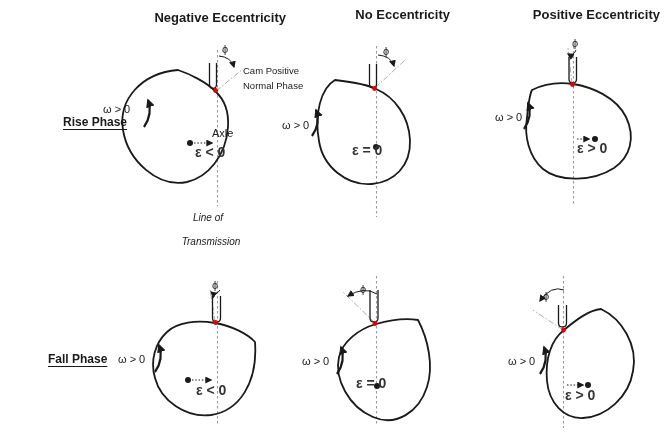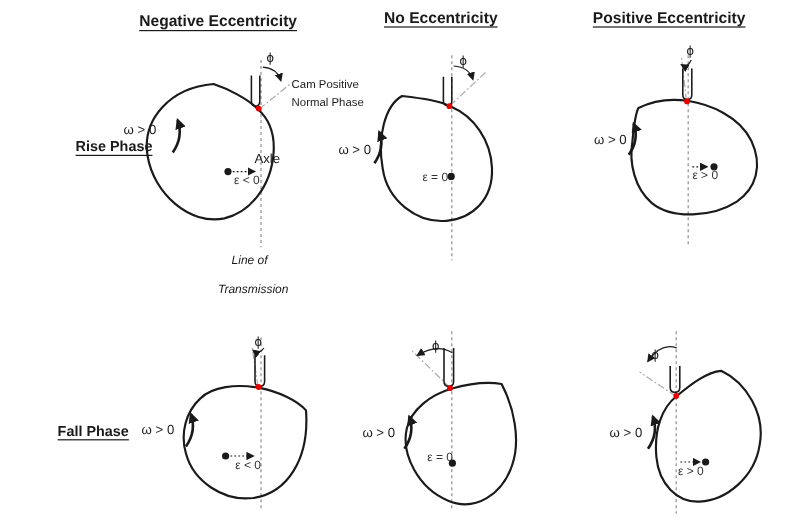--- a/index.html
+++ b/index.html
@@ -1,24 +1,24 @@
 <!DOCTYPE html>
 <html style="--stroke: #1a1a1a; --contact-point: #e60000; --guide: #999999; --normal-vector: #ababab;"><head>
 <meta charset="utf-8">
 <style>
   html,body{margin:0;padding:0;background:#fff;}
   #stage{position:relative;width:668px;height:436px;background:#fff;overflow:hidden;
          font-family:"Liberation Sans",sans-serif;color:#1a1a1a;}
   #diagram-svg{position:absolute;left:0;top:0;}
   .lbl{position:absolute;white-space:nowrap;line-height:1.1;}
-  .hdr{font-size:13px;font-weight:bold;text-decoration:underline;text-underline-offset:3px;text-align:left;}
+  .hdr{font-size:13px;font-weight:bold;text-underline-offset:3px;text-align:right;}
   .rowlbl{font-size:12px;font-weight:bold;text-decoration:underline;text-underline-offset:3px;}
   .omega{font-size:11px;}
   .phi{font-size:11px;}
-  .eps{font-size:10px;color:#333;}
+  .eps{font-size:14px;color:#333;font-weight:bold;}
   .small{font-size:9.5px;}
   .mid{font-size:10px;text-align:center;font-style:italic;}
   .axle{font-size:11px;}
   .dash{stroke:var(--guide);stroke-width:1.1;stroke-dasharray:2.5 2.5;fill:none;}
   .norm{stroke:var(--normal-vector);stroke-width:1;stroke-dasharray:6 2 1.5 2;fill:none;}
   .cam{fill:none;stroke:var(--stroke);stroke-width:1.8;stroke-linejoin:round;}
   .fol{fill:none;stroke:var(--stroke);stroke-width:1.3;}
   .thin{stroke:var(--stroke);stroke-width:1;fill:none;}
   .omega-arrow{stroke:var(--stroke);stroke-width:2.2;fill:none;}
   .eps-arrow{stroke:var(--stroke);stroke-width:1;stroke-dasharray:1.5 1.8;fill:none;}

